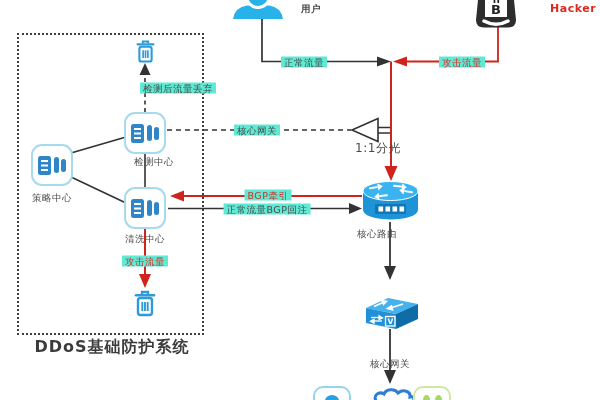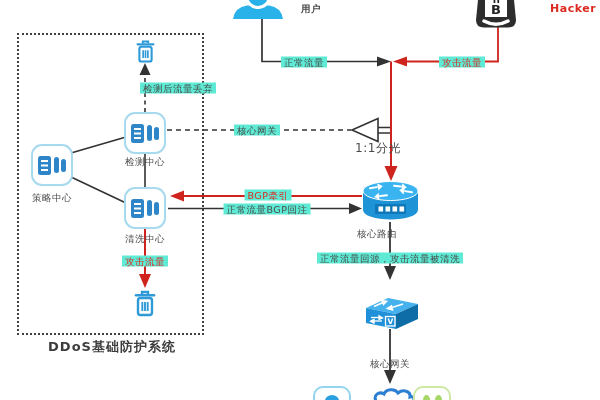--- a/index.html
+++ b/index.html
@@ -21,21 +21,21 @@
 
   
   .lbl {
     position:absolute; z-index:4; font-size:9.5px; color:#4a4a4a;
     white-space:nowrap; transform:translate(-50%,-50%); line-height:11px;
     letter-spacing:0.5px;
   }
   .lbl.onln { background:#5eead4; padding:0 3px; }
   .lbl.red  { color:#dd2a20; }
   .lbl.bold { font-weight:bold; }
-  .lbl.title{ font-size:13px; font-weight:bold; color:#3c3c3c; letter-spacing:1px; }
+  .lbl.title{ font-size:16px; font-weight:bold; color:#3c3c3c; letter-spacing:1px; }
   .lbl.small{ font-size:12px; }
   .lbl.left { transform:none; }
 
   
   .cnode {
     position:absolute; width:42px; height:42px; box-sizing:border-box;
     background:#fff; border:2.5px solid #a7d9ef; border-radius:11px;
     display:flex; align-items:center; justify-content:center; gap:3px; z-index:3;
   }
   .cnode .doc {
@@ -142,21 +142,21 @@
   </svg>
   <div class="lbl onln" style="left:159px; top:88px;margin-left:19px;">检测后流量丢弃</div>
 
   <div class="cnode" style="left:124px; top:112px;">
     <span class="doc"></span>
     <span class="bars">
         <i class="b1"></i>
         <i class="b2"></i>
       </span>
   </div>
-  <div class="lbl" style="left:145px; top:161px;">检测中心</div>
+  <div class="lbl" style="left:154px; top:161px;">检测中心</div>
 
   <div class="cnode" style="left:31px; top:144px;">
     <span class="doc"></span>
     <span class="bars">
         <i class="b1"></i>
         <i class="b2"></i>
       </span>
   </div>
   <div class="lbl" style="left:52px; top:197px;">策略中心</div>
 
@@ -206,21 +206,20 @@
     <rect x="13" y="24" width="31" height="10" rx="1" fill="#0f78b8"></rect>
     <g fill="#fff">
       <rect x="16.5" y="26.5" width="4.6" height="5"></rect>
         <rect x="23.5" y="26.5" width="4.6" height="5"></rect>
       <rect x="30.5" y="26.5" width="4.6" height="5"></rect>
         <rect x="37.5" y="26.5" width="4.6" height="5"></rect>
     </g>
   </svg>
   <div class="lbl" style="left:377px; top:233px;">核心路由</div>
 
-  <div class="lbl onln" style="left:390px; top:258px;">正常流量回源，攻击流量被清洗</div>
 
   <svg class="abs" style="left:361px; top:293px; z-index:3" width="58" height="38" viewBox="0 0 58 38">
     <polygon points="5,15 27,5 57,11 35,21" fill="#45b2ee"></polygon>
     <polygon points="5,15 35,21 35,36 5,30" fill="#2091d8"></polygon>
     <polygon points="35,21 57,11 57,26 35,36" fill="#0e6da6"></polygon>
     <g stroke="#fff" stroke-width="1.6" fill="#fff">
       <path d="M13,13.5 L22,9.5" fill="none"></path>
         <polygon points="21,7.8 25.5,8.3 22.5,11.3"></polygon>
       <path d="M31,14.5 L42,11" fill="none"></path>
         <polygon points="30.5,13 26.5,15.5 31.5,16.8"></polygon>

